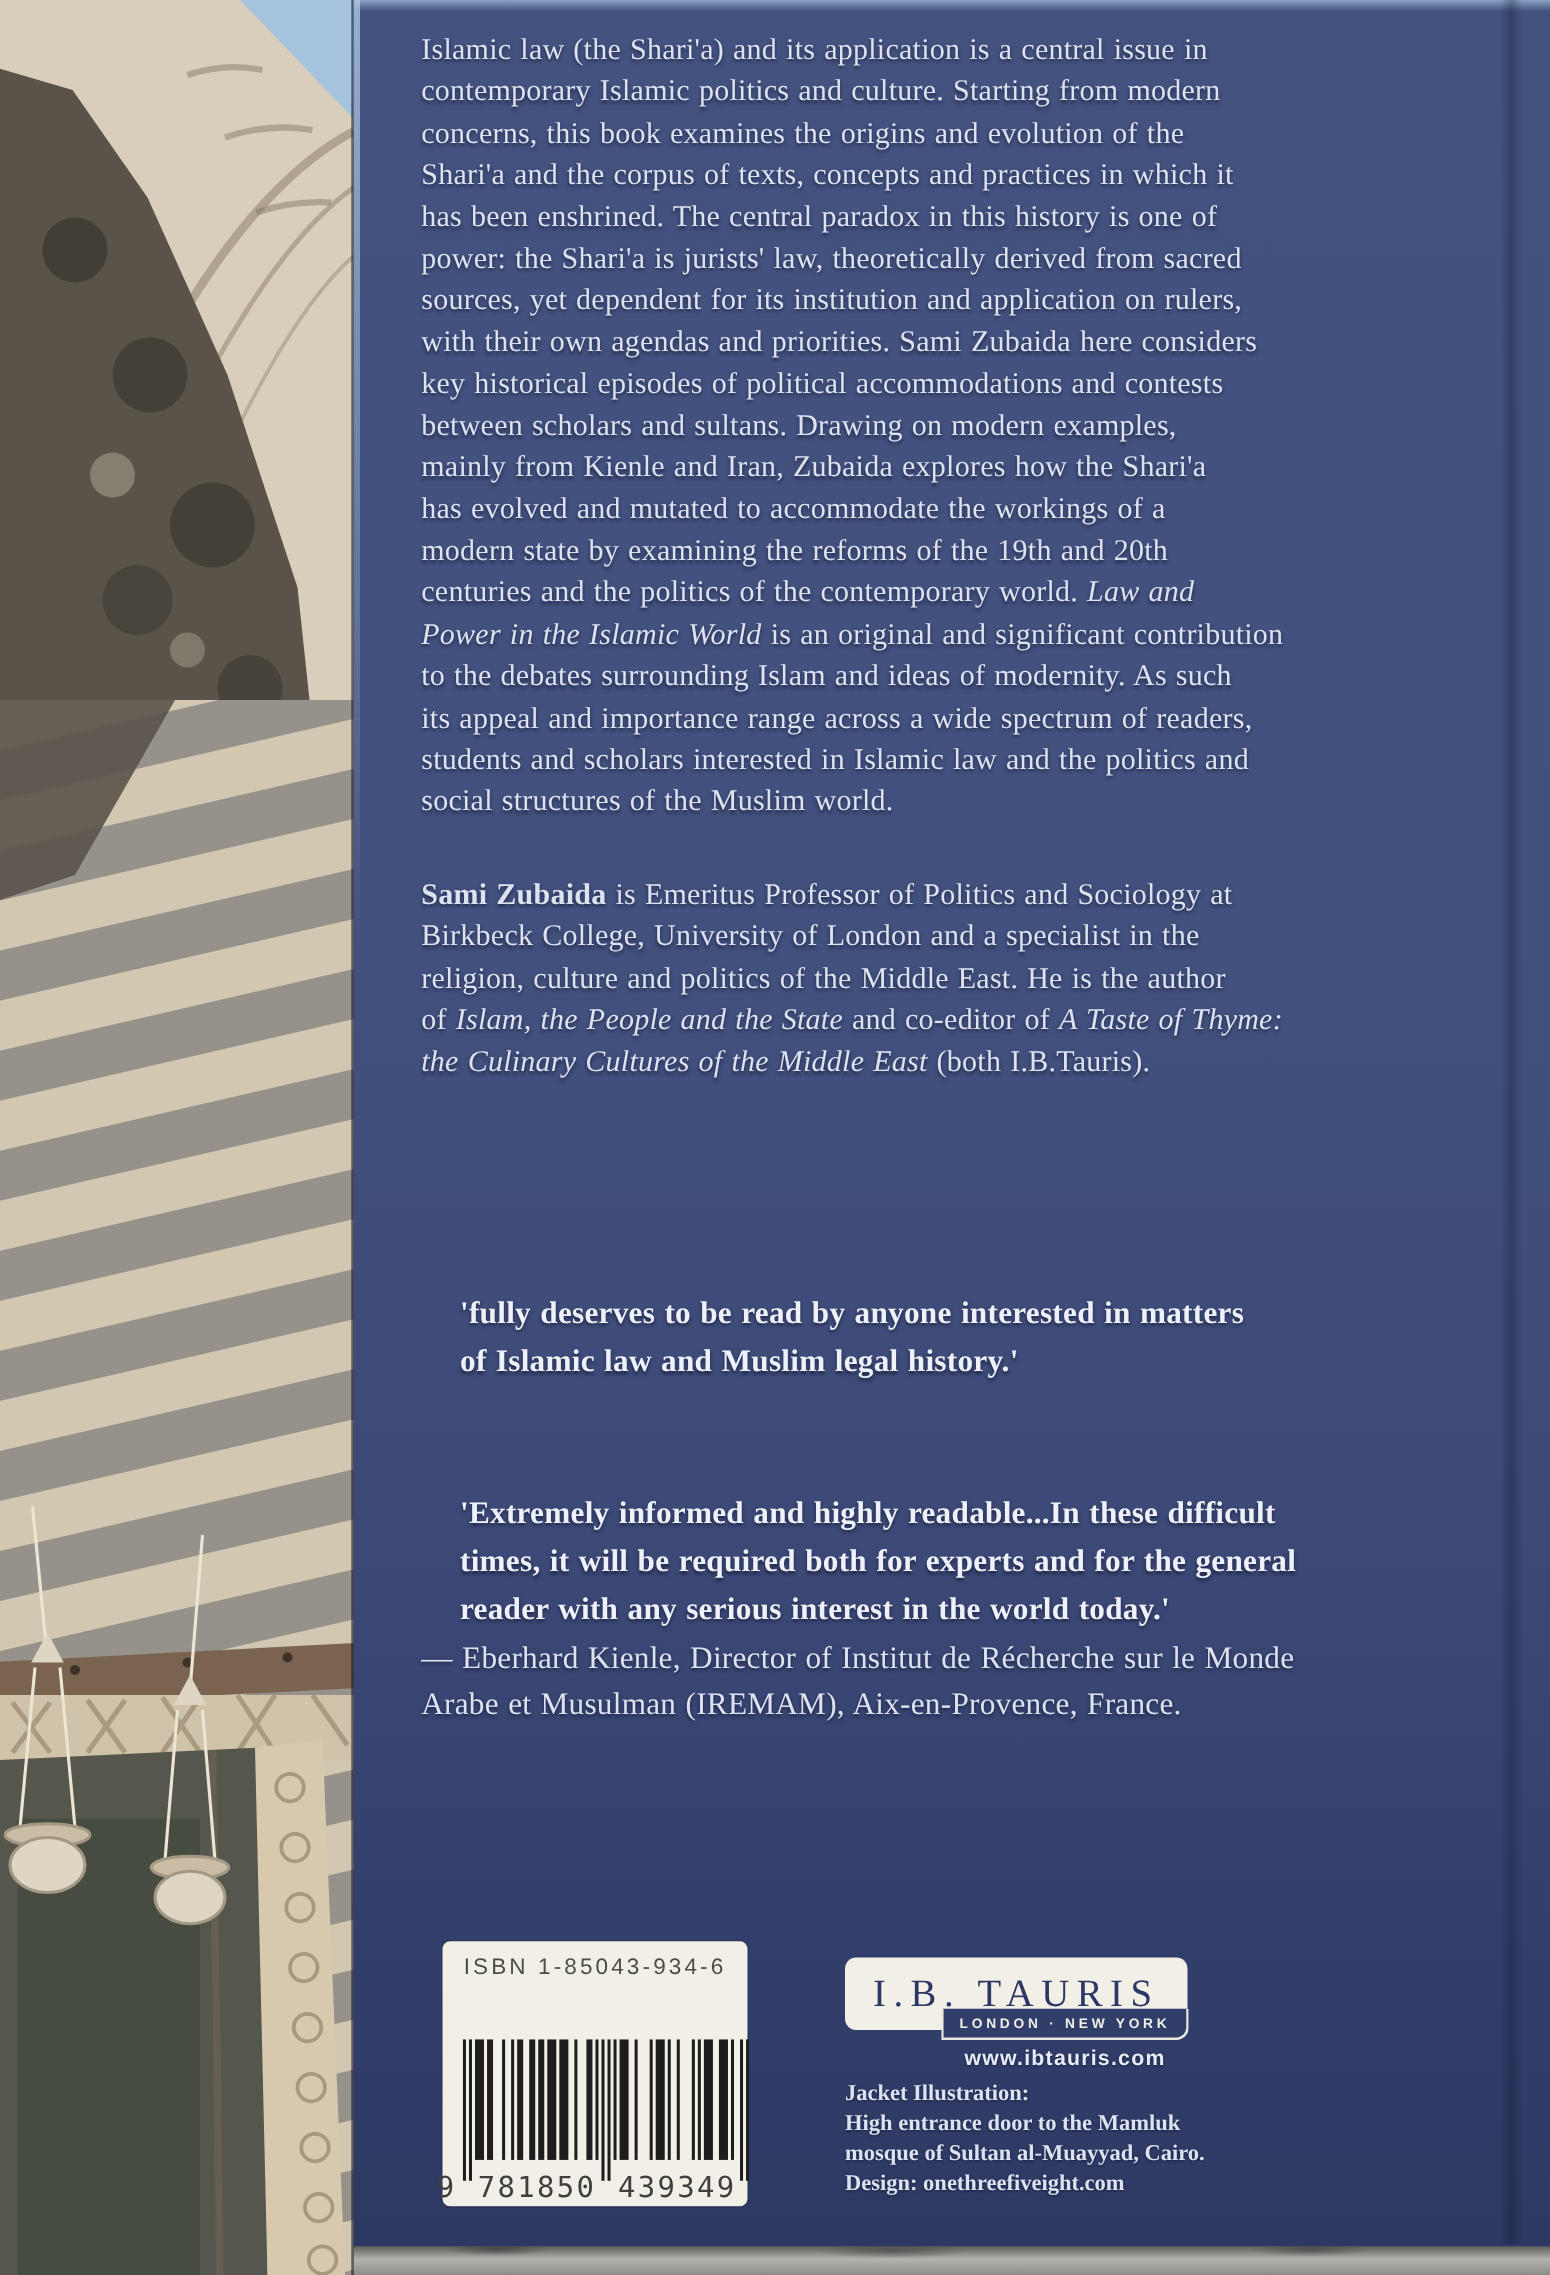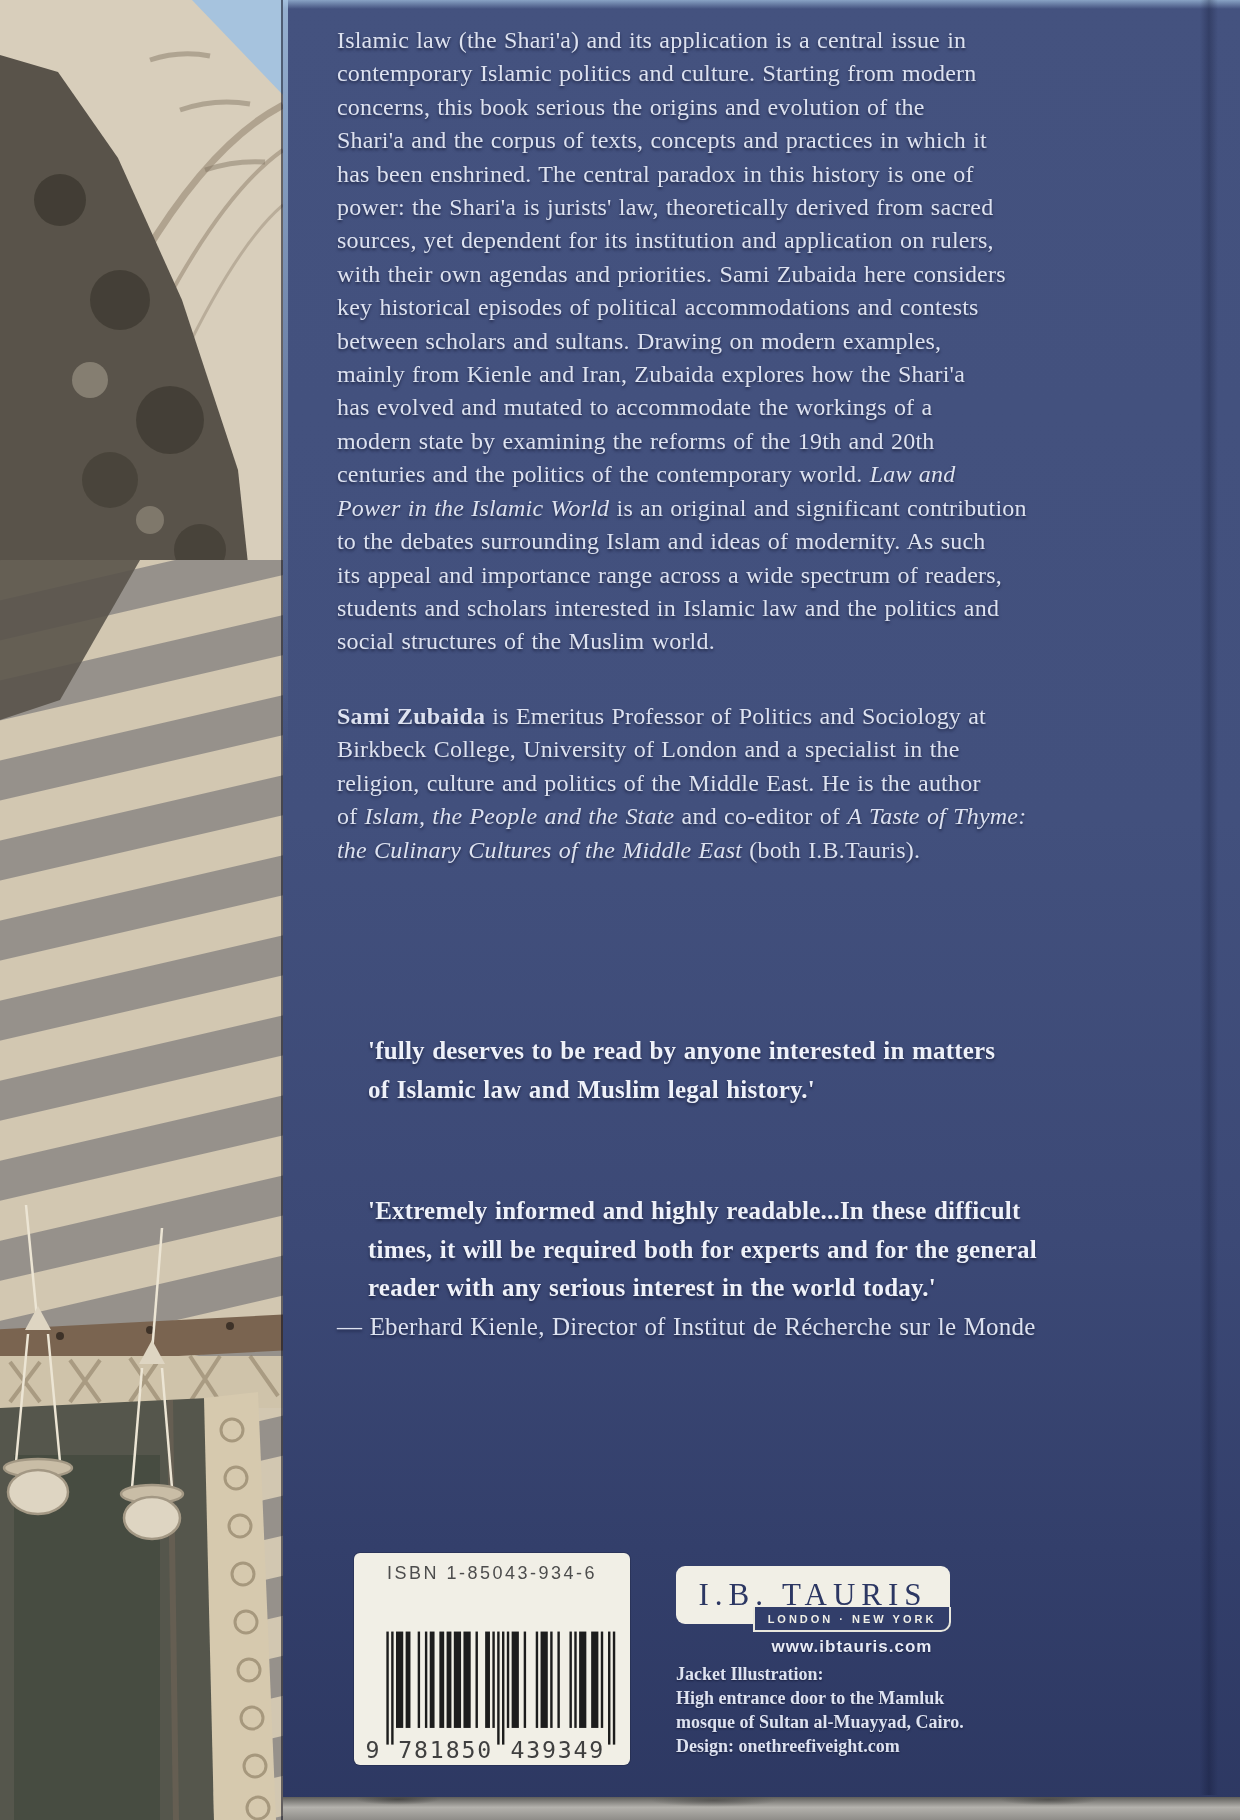--- a/index.html
+++ b/index.html
@@ -23,21 +23,21 @@
              letter-spacing:.2px;word-spacing:1px;white-space:nowrap;}
   .t-line{font-size:24px;line-height:33.4px;}
   .synopsis{left:54px;top:24px;}
   .bio{left:54px;top:700px;}
   .quote{left:54px;}
   .quote-1{top:1032px;}
   .quote-2{top:1192px;}
   .q-line{font-size:25px;font-weight:bold;line-height:38.5px;color:#eef1f9;margin-left:31px;}
   .attr-line{font-size:25px;line-height:37.5px;color:#dde2f0;}
   
-  .isbn-box{position:absolute;left:71px;top:1553px;width:276px;height:212px;
+  .isbn-box{position:absolute;left:71px;top:1553px;width:244px;height:212px;
             background:#f1efe6;border-radius:6px;box-shadow:0 0 0 1px rgba(0,0,0,.15);
             display:flex;flex-direction:column;align-items:center;padding-top:10px;box-sizing:border-box;gap:40px;}
   .isbn-label{font-family:"Liberation Sans",sans-serif;font-size:18px;letter-spacing:2.5px;
               color:#4d4d4d;margin-bottom:2px;}
   .barcode{width:276px;height:150px;display:block;}
   .barcode text{font-family:"DejaVu Sans Mono",monospace;font-size:25px;fill:#3f3f3f;letter-spacing:2px;}
   
   .publisher{position:absolute;left:393px;top:1551px;width:280px;height:115px;}
   .logo-box{position:absolute;left:0;top:0;width:274px;height:58px;background:#f1efe6;
             border-radius:9px;display:flex;align-items:center;justify-content:center;margin-top:15px;}
@@ -141,21 +141,21 @@
 
   <div class="spine-shadow"></div>
 
   <div class="cover">
     <div class="cover-left-sheen"></div>
     <div class="cover-fold"></div>
 
     <div class="textblock synopsis">
         <div class="t-line">Islamic law (the Shari'a) and its application is a central issue in</div>
         <div class="t-line">contemporary Islamic politics and culture. Starting from modern</div>
-        <div class="t-line">concerns, this book serious the origins and evolution of the</div>
+        <div class="t-line">concerns, this book examines the origins and evolution of the</div>
         <div class="t-line">Shari'a and the corpus of texts, concepts and practices in which it</div>
         <div class="t-line">has been enshrined. The central paradox in this history is one of</div>
         <div class="t-line">power: the Shari'a is jurists' law, theoretically derived from sacred</div>
         <div class="t-line">sources, yet dependent for its institution and application on rulers,</div>
         <div class="t-line">with their own agendas and priorities. Sami Zubaida here considers</div>
         <div class="t-line">key historical episodes of political accommodations and contests</div>
         <div class="t-line">between scholars and sultans. Drawing on modern examples,</div>
         <div class="t-line">mainly from Kienle and Iran, Zubaida explores how the Shari'a</div>
         <div class="t-line">has evolved and mutated to accommodate the workings of a</div>
         <div class="t-line">modern state by examining the reforms of the 19th and 20th</div>
@@ -183,20 +183,21 @@
     </div>
 
     <div class="textblock quote quote-2">
       <div>
           <div class="q-line">'Extremely informed and highly readable...In these difficult</div>
           <div class="q-line">times, it will be required both for experts and for the general</div>
           <div class="q-line">reader with any serious interest in the world today.'</div>
         </div>
       <div>
           <div class="attr-line">—  Eberhard Kienle, Director of Institut de Récherche sur le Monde</div>
+          <div class="attr-line">Arabe et Musulman (IREMAM), Aix-en-Provence, France.</div>
         </div>
     </div>
 
     <div class="isbn-box">
       <div class="isbn-label">ISBN 1-85043-934-6</div>
       <svg class="barcode" viewBox="0 0 276 150">
         <text x="10" y="142" text-anchor="middle">9</text>
         <text x="88" y="142" text-anchor="middle">781850</text>
         <text x="209" y="142" text-anchor="middle">439349</text>
       <rect x="24.0" y="6" width="2.6" height="122" fill="#1d1d1d"></rect>

